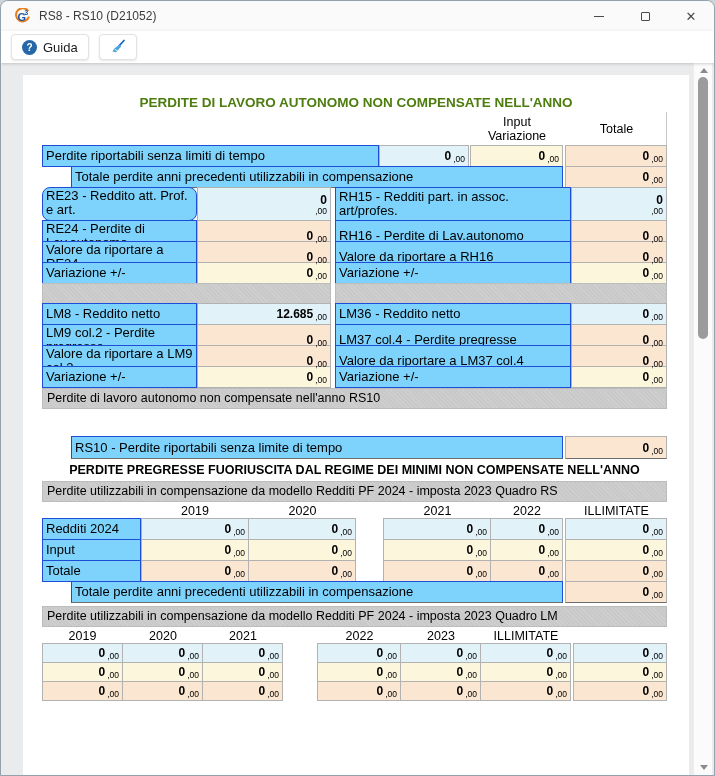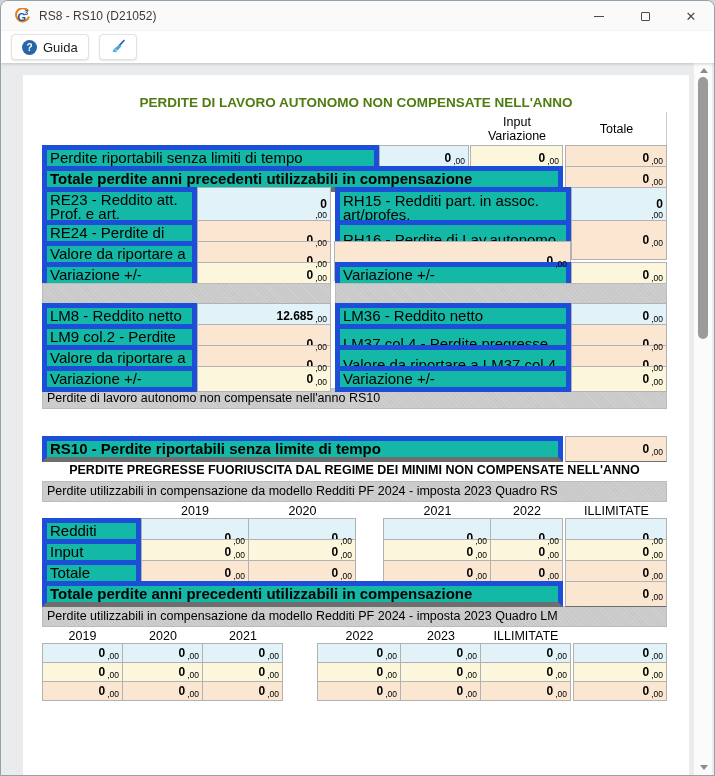--- a/index.html
+++ b/index.html
@@ -47,24 +47,24 @@
   .trow { display:grid; }
   .trow + .trow { margin-top:-1px; }
   .g-main { grid-template-columns:337px 90px 2px 92px 3px 101px; }
   .g-two  { grid-template-columns:155px 134px 4px 236px 96px; }
   .g-sep  { grid-template-columns:289px 4px 332px; }
   .g-tot  { grid-template-columns:521px 3px 101px; }
   .g-rs   { grid-template-columns:99px 108px 107px 28px 107px 72px 3px 101px; }
   .g-lm   { grid-template-columns:81px 80px 80px 35px 83px 80px 90px 3px 93px; }
   .h17{height:17px} .h20{height:20px} .h22{height:22px} .h23{height:23px} .h34{height:34px}
 
-  .lbl { border:5px solid #1d4ed8; background:#14b8a6; font-size:15px; color:#000;
+  .lbl { border:1px solid #1d4ed8; background:#7dd3fc; font-size:13px; color:#000;
          display:flex; align-items:center; padding:1px 3px; line-height:14px; }
-  .lbl.b { font-weight:bold; }
-  .lbl.bottom { align-items:flex-end; padding-bottom:3px; }
+  .lbl.b { font-weight:normal;margin-left:29px; }
+  .lbl.bottom { align-items:flex-end; padding-bottom:3px;border-radius:8px; }
   .cell { border:1px solid #b2b2b2; display:flex; align-items:center; justify-content:flex-end;
           padding-right:3px; background:#fff; }
   .trow > .cell + .cell, .trow > .gap + .cell { margin-left:-1px; }
   .blue   { background:#e1f2f9; }
   .orange { background:#fbe6d2; }
   .yellow { background:#fcf6dc;
             background-image:radial-gradient(circle, #ded297 0.6px, transparent 0.7px);
             background-size:4px 4px; }
   .v { font-weight:bold; font-size:12px; color:#000; }
   .d { font-size:8.5px; color:#000; margin-left:2px; transform:translateY(2.5px); }
@@ -207,20 +207,21 @@
             </div>
         </div>
 
         <div class="trow g-two h22">
           <div class="lbl">Valore da riportare a RE24</div>
           <div class="cell orange">
               <span class="v">0</span>
               <span class="d">,00</span>
             </div>
           <div class="gap"></div>
+          <div class="lbl">Valore da riportare a RH16</div>
           <div class="cell orange">
               <span class="v">0</span>
               <span class="d">,00</span>
             </div>
         </div>
 
         <div class="trow g-two h22">
           <div class="lbl">Variazione +/-</div>
           <div class="cell yellow">
               <span class="v">0</span>

